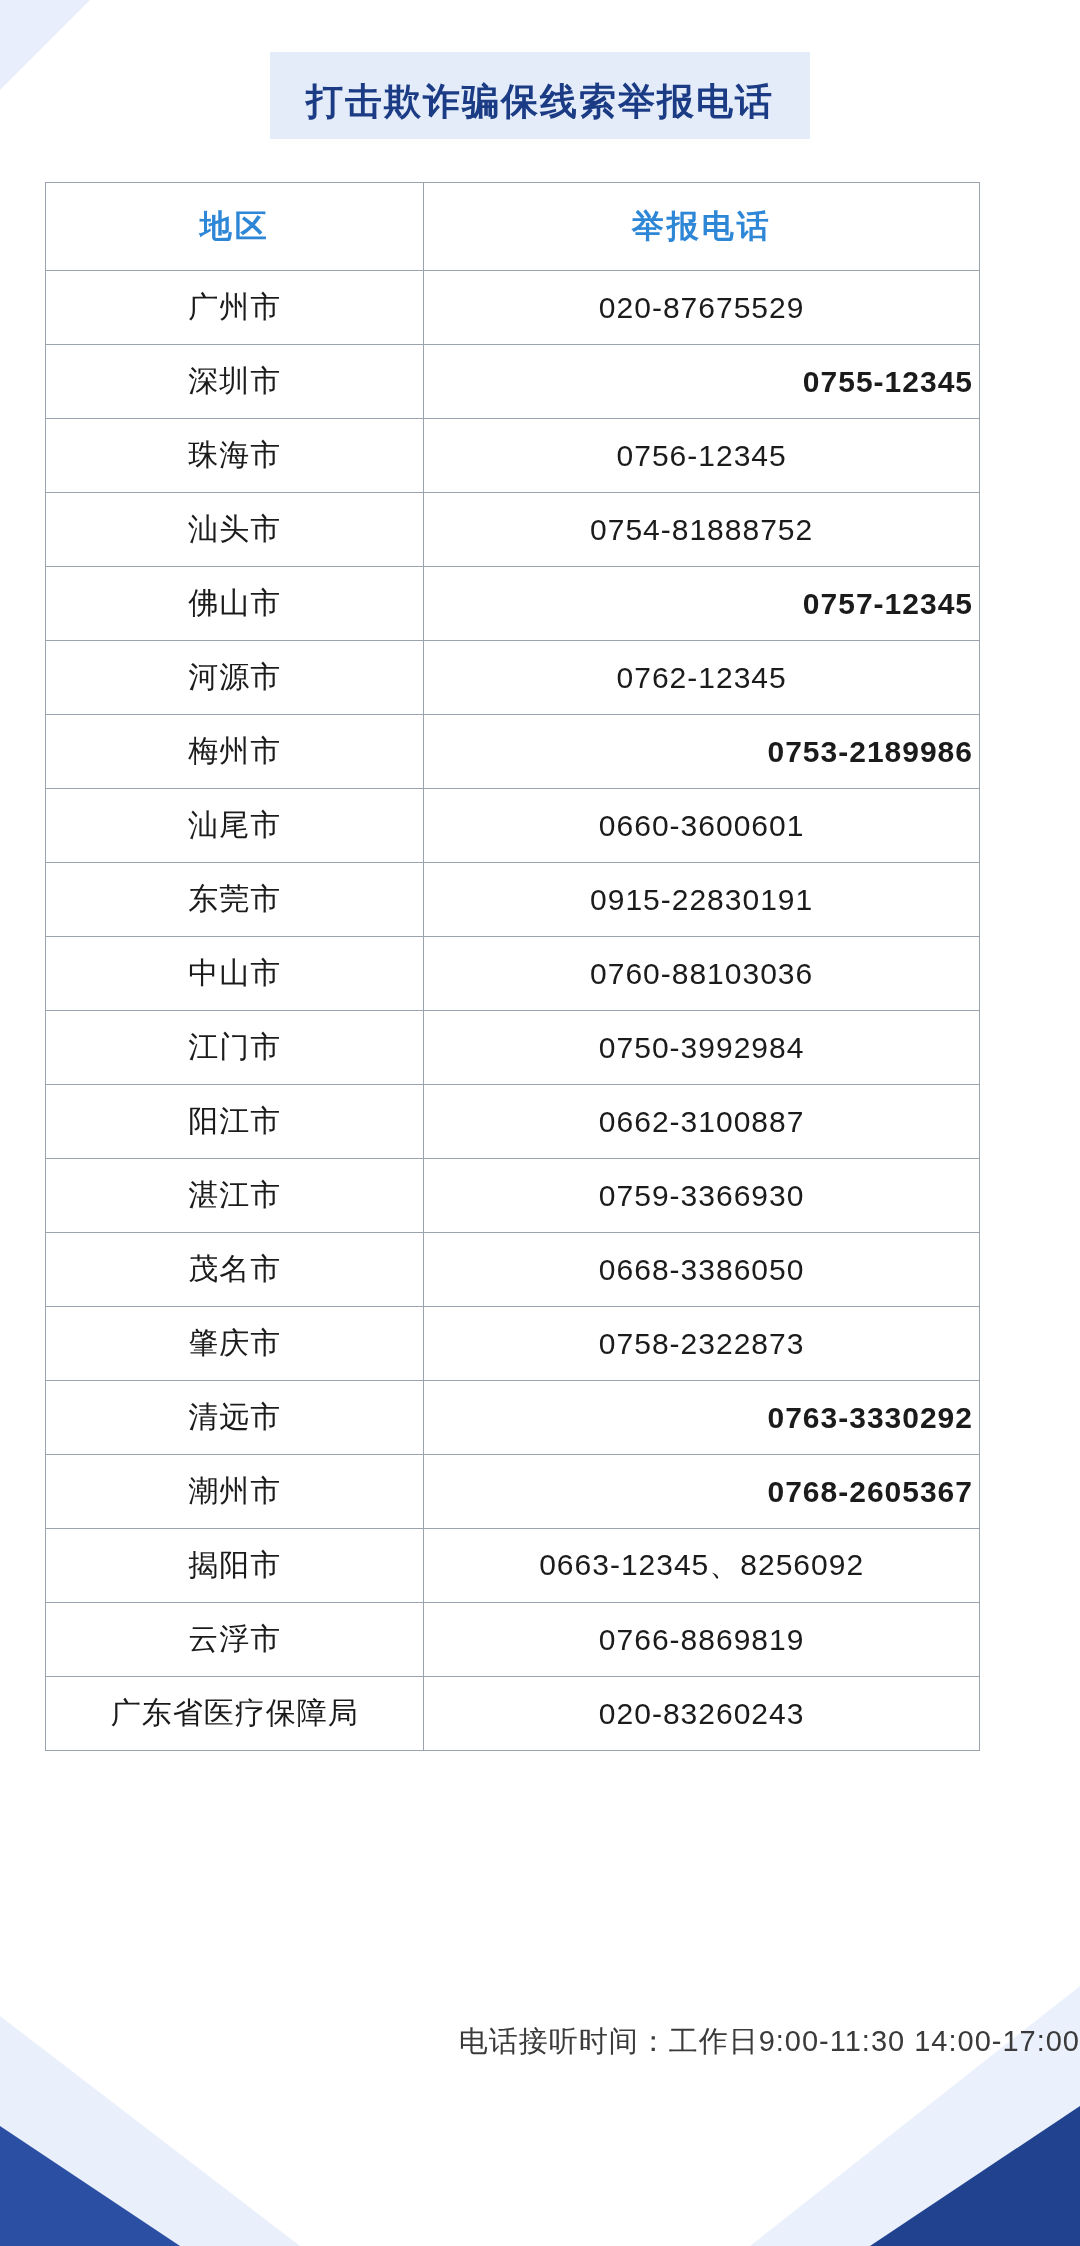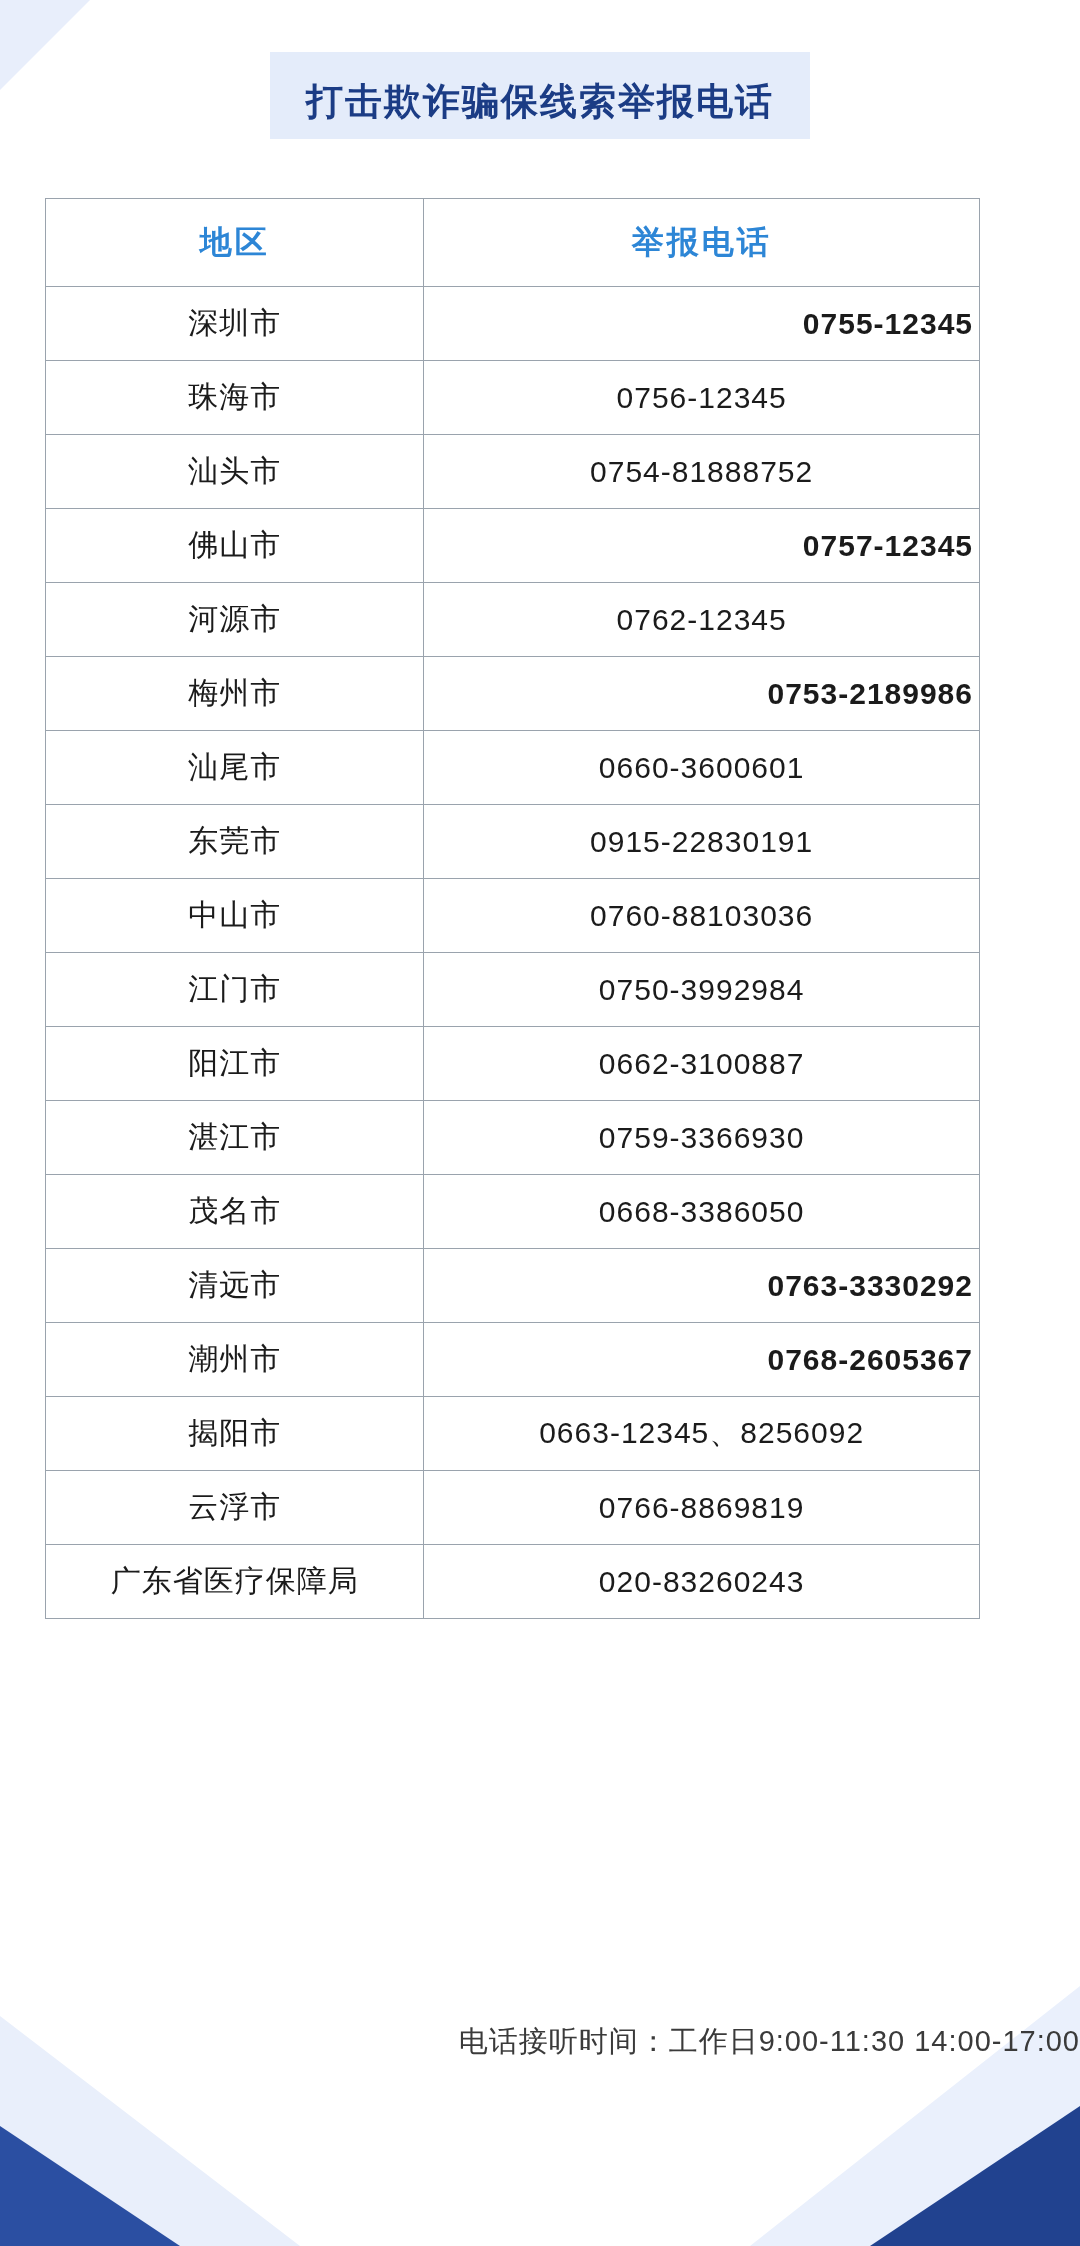--- a/index.html
+++ b/index.html
@@ -85,21 +85,21 @@
     font-weight: bold;
     letter-spacing: 2px;
     padding: 30px 36px 16px 36px;
     line-height: 1.1;
     white-space: nowrap;
   }
 
   
   .table-wrap {
     position: absolute;
-    top: 198px;
+    top: 182px;
     left: 45px;
     width: 935px;
   }
   table.phone-table {
     border-collapse: collapse;
     width: 100%;
     table-layout: fixed;
   }
   table.phone-table th,
   table.phone-table td {
@@ -168,20 +168,24 @@
         <col class="col-phone">
       </colgroup>
       <thead>
         <tr>
           <th>地区</th>
           <th>举报电话</th>
         </tr>
       </thead>
       <tbody id="table-body">
           <tr>
+            <td class="region">广州市</td>
+            <td class="phone">020-87675529</td>
+          </tr>
+          <tr>
             <td class="region">深圳市</td>
             <td class="phone bold">0755-12345</td>
           </tr>
           <tr>
             <td class="region">珠海市</td>
             <td class="phone">0756-12345</td>
           </tr>
           <tr>
             <td class="region">汕头市</td>
             <td class="phone">0754-81888752</td>
@@ -218,20 +222,24 @@
             <td class="region">阳江市</td>
             <td class="phone">0662-3100887</td>
           </tr>
           <tr>
             <td class="region">湛江市</td>
             <td class="phone">0759-3366930</td>
           </tr>
           <tr>
             <td class="region">茂名市</td>
             <td class="phone">0668-3386050</td>
+          </tr>
+          <tr>
+            <td class="region">肇庆市</td>
+            <td class="phone">0758-2322873</td>
           </tr>
           <tr>
             <td class="region">清远市</td>
             <td class="phone bold">0763-3330292</td>
           </tr>
           <tr>
             <td class="region">潮州市</td>
             <td class="phone bold">0768-2605367</td>
           </tr>
           <tr>

